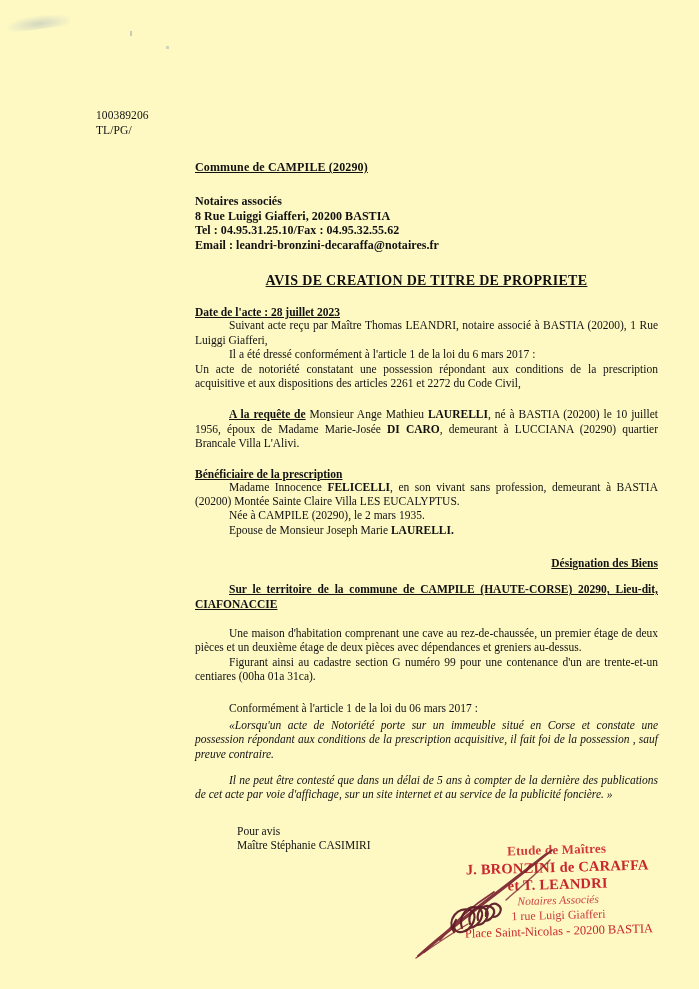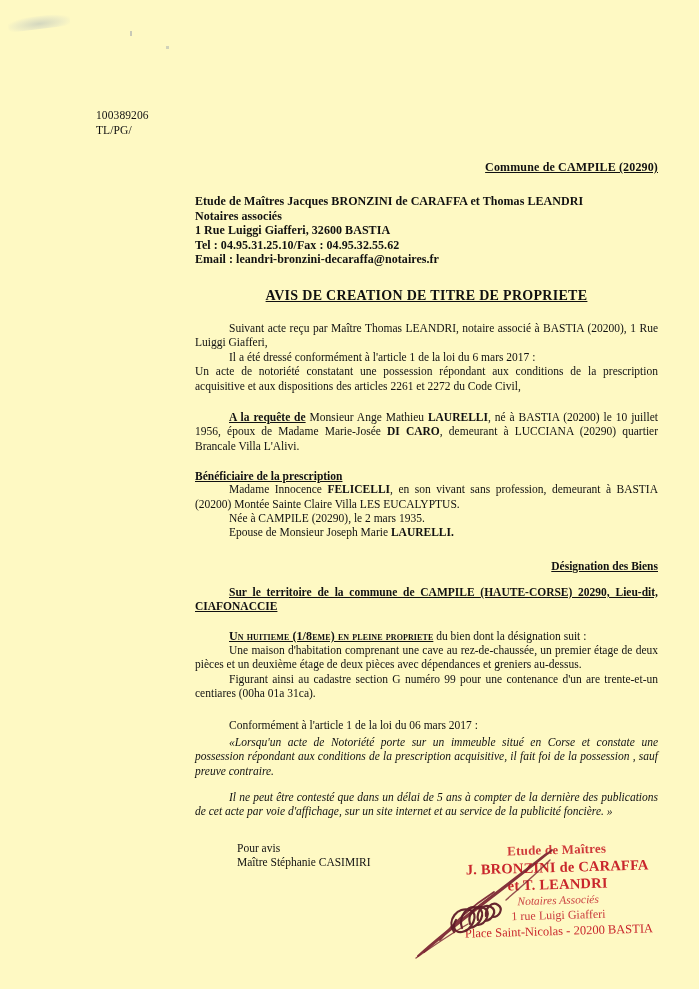--- a/index.html
+++ b/index.html
@@ -55,21 +55,21 @@
     top: 160px;
     width: 463px;
   }
   .b   { font-weight: bold; }
   .u   { text-decoration: underline; }
 
   .t-commune {
     font-size: 12px;
     font-weight: bold;
     text-decoration: underline;
-    text-align: right;
+    text-align: left;
     letter-spacing: .15px;
   }
 
   .etude-block {
     margin-top: 19px;
     font-size: 12px;
     font-weight: bold;
     line-height: 14.6px;
     letter-spacing: .05px;
   }
@@ -190,51 +190,50 @@
   <div class="ref-block">
     <div>100389206</div>
     <div>TL/PG/</div>
   </div>
 
   <div class="body-col">
 
     <div class="t-commune">Commune de CAMPILE (20290)</div>
 
     <div class="etude-block">
-      <div>Etude de Maîtres Jacques BRONZINI de CARAFFA et Thomas LEANDRI</div>
       <div>Notaires associés</div>
-      <div>1 Rue Luiggi Giafferi, 32600 BASTIA</div>
+      <div>8 Rue Luiggi Giafferi, 20200 BASTIA</div>
       <div>Tel : 04.95.31.25.10/Fax : 04.95.32.55.62</div>
       <div>Email : leandri-bronzini-decaraffa@notaires.fr</div>
     </div>
 
     <div class="t-avis">AVIS DE CREATION DE TITRE DE PROPRIETE</div>
 
     <div class="sect">
+      <div class="sect-head">Date de l'acte : 28 juillet 2023</div>
       <p class="para ind">Suivant acte reçu par Maître Thomas LEANDRI, notaire associé à BASTIA (20200), 1 Rue Luiggi Giafferi,</p>
       <p class="para ind">Il a été dressé conformément à l'article 1 de la loi du 6 mars 2017 :</p>
       <p class="para">Un acte de notoriété constatant une possession répondant aux conditions de la prescription acquisitive et aux dispositions des articles 2261 et 2272 du Code Civil,</p>
     </div>
 
     <div class="sect">
       <p class="para ind"><span class="b u">A la requête de</span><span> Monsieur Ange Mathieu </span><span class="b">LAURELLI</span><span>, né à BASTIA (20200) le 10 juillet 1956, époux de Madame Marie-Josée </span><span class="b">DI CARO</span><span>, demeurant à LUCCIANA (20290) quartier Brancale Villa L'Alivi.</span></p>
     </div>
 
     <div class="sect">
       <div class="sect-head">Bénéficiaire de la prescription</div>
       <p class="para ind"><span>Madame Innocence </span><span class="b">FELICELLI</span><span>, en son vivant sans profession, demeurant à BASTIA (20200) Montée Sainte Claire Villa LES EUCALYPTUS.</span></p>
       <p class="para ind">Née à CAMPILE (20290), le 2 mars 1935.</p>
       <p class="para ind"><span>Epouse de Monsieur Joseph Marie </span><span class="b">LAURELLI.</span></p>
     </div>
 
     <div class="t-designation">Désignation des Biens</div>
 
     <div class="territoire"><span>Sur le territoire de la commune de CAMPILE (HAUTE-CORSE) 20290, Lieu-dit, CIAFONACCIE</span></div>
 
-    <p class="para ind"><span class="smallcaps">Un huitieme (1/8eme) en pleine propriete</span><span> du bien dont la désignation suit :</span></p>
 
     <p class="para ind">Une maison d'habitation comprenant une cave au rez-de-chaussée, un premier étage de deux pièces et un deuxième étage de deux pièces avec dépendances et greniers au-dessus.</p>
     <p class="para ind">Figurant ainsi au cadastre section G numéro 99 pour une contenance d'un are trente-et-un centiares (00ha 01a 31ca).</p>
 
     <div class="sect">
       <p class="para ind">Conformément à l'article 1 de la loi du 06 mars 2017 :</p>
       <p class="quote-block ind" style="text-indent:34px">«Lorsqu'un acte de Notoriété porte sur un immeuble situé en Corse et constate une possession répondant aux conditions de la prescription acquisitive, il fait foi de la possession , sauf preuve contraire.</p>
       <p class="quote-block ind" style="text-indent:34px">Il ne peut être contesté que dans un délai de 5 ans à compter de la dernière des publications de cet acte par voie d'affichage, sur un site internet et au service de la publicité foncière. »</p>
     </div>
 

